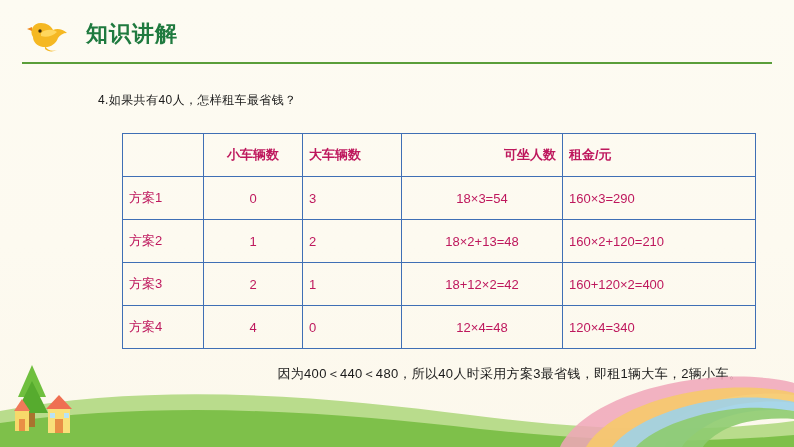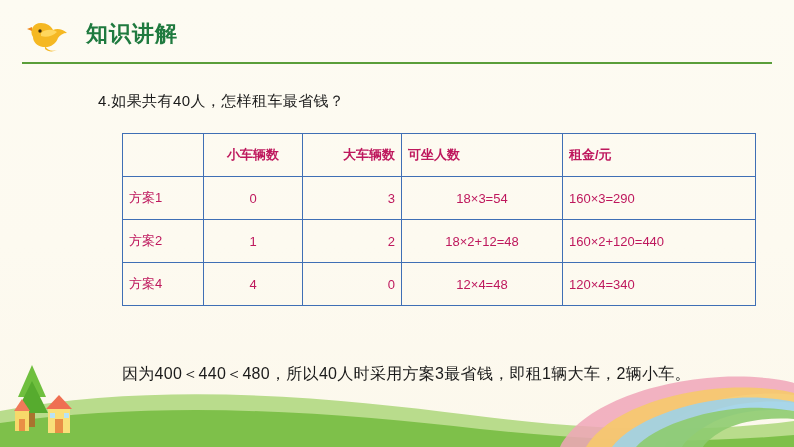--- a/index.html
+++ b/index.html
@@ -59,21 +59,21 @@
     top: 19px;
     width: 46px;
     height: 34px;
   }
 
   
   .question {
     position: absolute;
     left: 98px;
     top: 92px;
-    font-size: 15px;
+    font-size: 12px;
     color: #1a1a1a;
     letter-spacing: 0.4px;
   }
 
   table.plan {
     position: absolute;
     left: 122px;
     top: 133px;
     border-collapse: collapse;
     background: transparent;
@@ -85,36 +85,37 @@
     height: 42px;
     padding: 0 6px;
     font-weight: normal;
     vertical-align: middle;
   }
   table.plan th {
     font-weight: bold;
   }
   .col-label { width: 68px; text-align: left; }
   .col-small { width: 86px; text-align: center; }
-  .col-big   { width: 86px; text-align: right; }
+  .col-big   { width: 86px; text-align: left; }
   .col-seats { width: 148px; text-align: center; padding-left: 12px; }
   .col-fee   { width: 180px; text-align: left; padding-left: 12px; }
-  .hdr-seats { text-align: left; }
+  .hdr-seats { text-align: right; }
   .hdr-fee   { text-align: left; }
   .blank-cell { border: 1px solid #3f6fb5; }
 
   .conclusion {
     position: absolute;
     left: 122px;
     top: 362px;
     width: 620px;
-    font-size: 16px;
+    font-size: 13px;
     color: #1a1a1a;
     line-height: 24px;
     letter-spacing: 0.3px;
+    text-align: right;
   }
 
   
   .deco-waves {
     position: absolute;
     left: 0;
     bottom: 0;
     width: 794px;
     height: 110px;
     pointer-events: none;
@@ -164,22 +165,29 @@
         <td class="col-label">方案1</td>
         <td class="col-small">0</td>
         <td class="col-big">3</td>
         <td class="col-seats">18×3=54</td>
         <td class="col-fee">160×3=290</td>
       </tr>
       <tr>
         <td class="col-label">方案2</td>
         <td class="col-small">1</td>
         <td class="col-big">2</td>
-        <td class="col-seats">18×2+12=48</td>
-        <td class="col-fee">160×2+120=440</td>
+        <td class="col-seats">18×2+13=48</td>
+        <td class="col-fee">160×2+120=210</td>
+      </tr>
+      <tr>
+        <td class="col-label">方案3</td>
+        <td class="col-small">2</td>
+        <td class="col-big">1</td>
+        <td class="col-seats">18+12×2=42</td>
+        <td class="col-fee">160+120×2=400</td>
       </tr>
       <tr>
         <td class="col-label">方案4</td>
         <td class="col-small">4</td>
         <td class="col-big">0</td>
         <td class="col-seats">12×4=48</td>
         <td class="col-fee">120×4=340</td>
       </tr>
     </tbody>
   </table>

